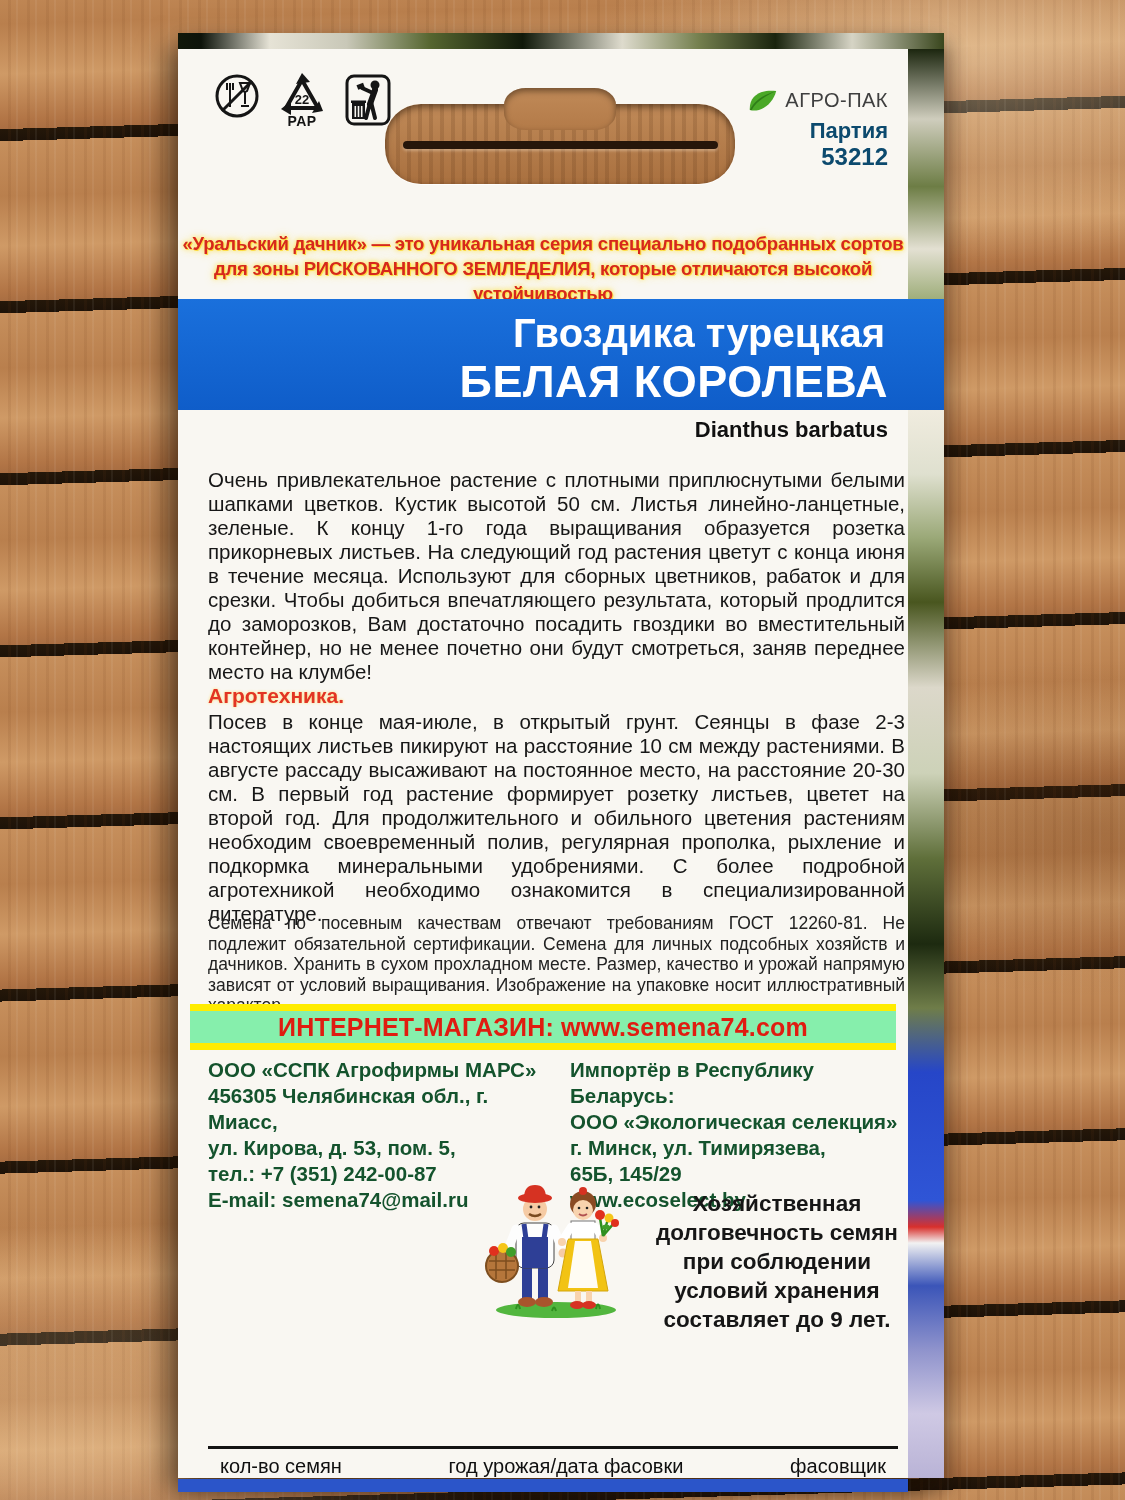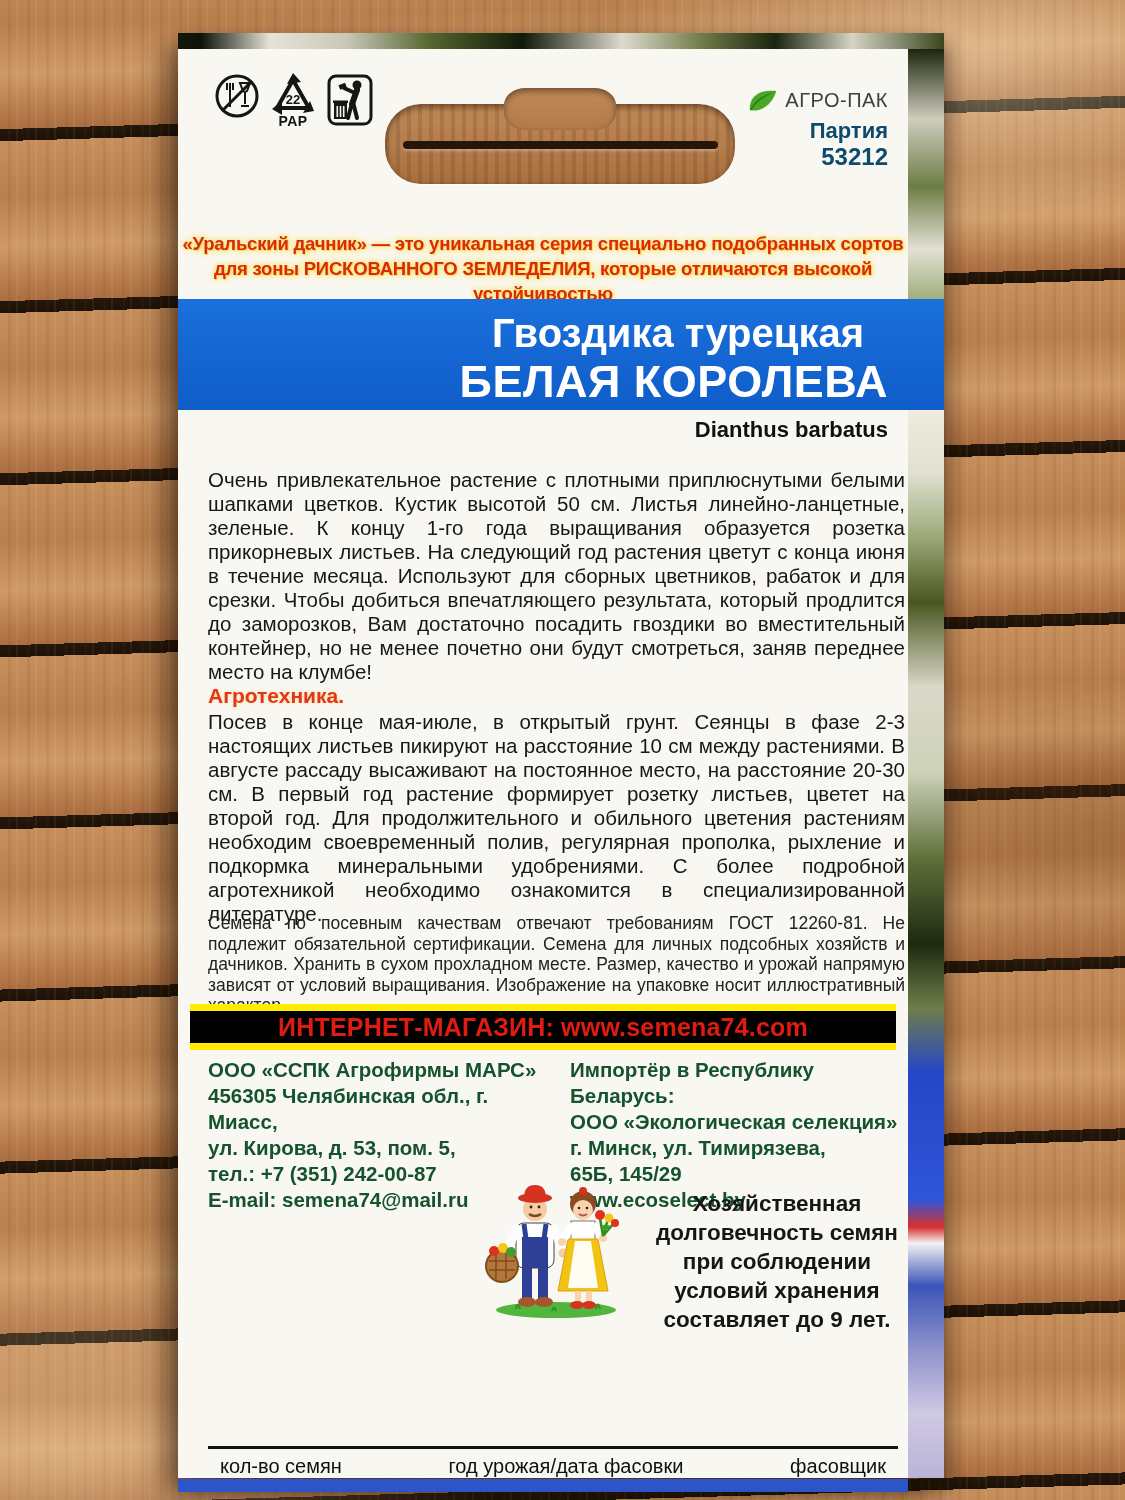--- a/index.html
+++ b/index.html
@@ -40,21 +40,21 @@
     position:absolute;right:0;top:377px;width:36px;bottom:0;
     background:linear-gradient(
       #f0ecdf 0%,#dfe0cf 6%,#9aa877 12%,#49561f 18%,#dcd8ca 26%,#cdd2b8 34%,
       #5f6f3a 42%,#1d2a10 50%,#6f7d49 56%,
       #2646c8 62%,#2f55d6 74%,#d8302c 76.5%,#f2f2f2 78%,#3b55b8 82%,
       #8f93cc 88%,#cfc9e4 94%,#b9b3d6 100%);
   }
   .back-panel{position:absolute;left:0;top:16px;width:730px;bottom:0;background:#f9f7f2;}
 
   
-  .icons-row{position:absolute;left:36px;top:24px;display:flex;gap:10px;align-items:flex-start;}
+  .icons-row{position:absolute;left:36px;top:24px;display:flex;gap:19px;align-items:flex-start;}
   .icon-stack{display:flex;flex-direction:column;align-items:center;}
   .pap-label{font-size:14px;font-weight:bold;color:#141414;margin-top:-2px;letter-spacing:.5px;}
 
   
   .brand{position:absolute;right:20px;top:38px;text-align:right;}
   .brand-row{display:flex;align-items:center;justify-content:flex-end;gap:6px;}
   .brand-name{font-size:20px;color:#3f3f3f;letter-spacing:.5px;}
   .batch{margin-top:4px;font-weight:bold;color:#0c4a6e;line-height:26px;}
   .batch-label{font-size:22px;}
   .batch-number{font-size:24px;}
@@ -86,40 +86,40 @@
     text-shadow:0 0 4px rgba(255,228,70,.95),0 0 8px rgba(255,228,70,.8),1px 1px 0 rgba(255,205,0,.7);
   }
 
   
   .banner{
     position:absolute;left:0;top:266px;width:766px;height:111px;
     background:linear-gradient(#1a70dc,#0f5dc9);
     text-align:right;color:#fff;font-weight:bold;
     padding:0;box-sizing:border-box;
   }
-  .banner-line1{padding:10px 80px 0 0;font-size:40px;line-height:48px;}
+  .banner-line1{padding:10px 59px 0 0;font-size:40px;line-height:48px;}
   .banner-line2{padding:0 56px 0 8px;font-size:45px;line-height:50px;letter-spacing:.5px;}
   .latin-name{
     position:absolute;right:56px;top:384px;font-size:22px;font-weight:bold;color:#101010;
   }
 
   
   .bodytext{position:absolute;left:30px;width:697px;color:#171717;text-align:justify;}
   .desc{top:419px;font-size:20.5px;line-height:24px;}
   .agro-heading{
     position:absolute;left:30px;top:635px;font-size:21px;font-weight:bold;color:#e23424;
     text-shadow:0 0 3px rgba(255,220,80,.8);
   }
   .agro{top:661px;font-size:20.5px;line-height:24px;}
   .cert{top:864px;font-size:17.5px;line-height:20.5px;color:#222;}
 
   
   .shop-band{
     position:absolute;left:12px;top:955px;width:706px;height:32px;
-    background:#000000;border-top:7px solid #ffec00;border-bottom:7px solid #ffec00;
+    background:#86efac;border-top:7px solid #ffec00;border-bottom:7px solid #ffec00;
     display:flex;align-items:center;justify-content:center;
   }
   .shop-band-text{color:#e01c10;font-weight:bold;font-size:25px;letter-spacing:.2px;}
 
   
   .producer,.importer{
     position:absolute;top:1008px;font-weight:bold;color:#14532d;
     font-size:20.5px;line-height:26px;white-space:pre-line;
   }
   .producer{left:30px;width:355px;}

